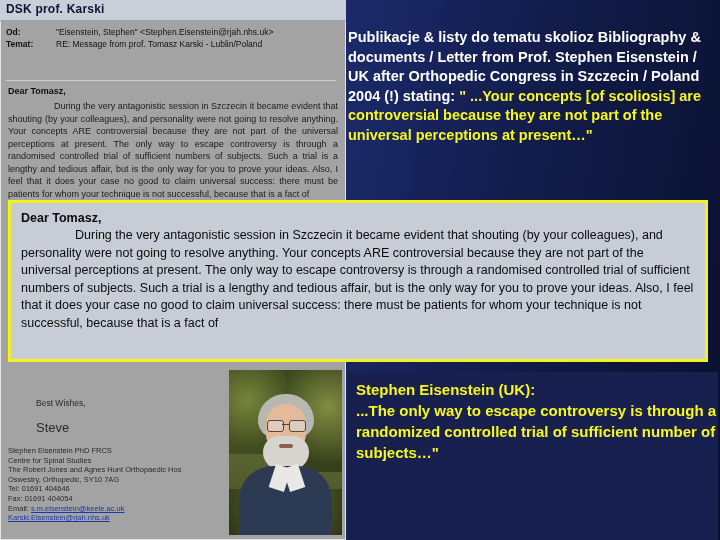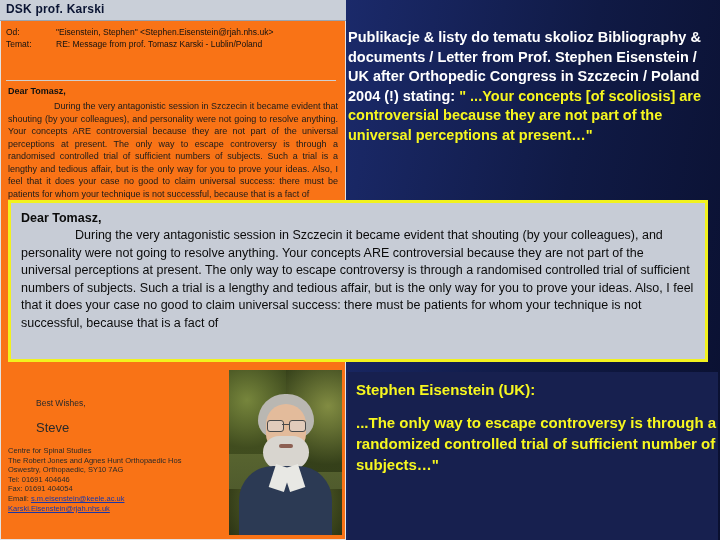--- a/index.html
+++ b/index.html
@@ -33,21 +33,21 @@
     left: 0; top: 368px;
     width: 340px; height: 172px;
     background: #eceff1;
   }
 
   
   .doc {
     position: absolute;
     left: 0; top: 0;
     width: 346px; height: 540px;
-    background: #f97316;
+    background: #a3a3a3;
     box-shadow: inset 0 0 0 1px #e3e3e3;
   }
   .doc-titlebar {
     position: absolute;
     left: 0; top: 0;
     width: 346px; height: 20px;
     background: #c9cfd8;
     border-bottom: 1px solid #9aa3ae;
   }
   .doc-title {
@@ -66,21 +66,21 @@
     color: #111;
     border-collapse: collapse;
   }
   .hdr-table td {
     padding: 1px 2px 1px 0;
     vertical-align: top;
     white-space: nowrap;
   }
   .hdr-table td.k {
     width: 48px;
-    font-weight: normal;
+    font-weight: bold;
   }
   .doc-sep {
     position: absolute;
     left: 6px; top: 80px;
     width: 330px;
     height: 1px;
     background: #cfcfcf;
   }
   .doc-greet {
     position: absolute;
@@ -239,21 +239,21 @@
     padding: 8px 0 0 8px;
     box-sizing: border-box;
   }
   .caption-bottom .who {
     font-size: 15px;
     font-weight: bold;
     color: #f7f71f;
     line-height: 19px;
   }
   .caption-bottom .quote {
-    margin-top: 13px;
+    margin-top: 1px;
     font-size: 15px;
     font-weight: bold;
     color: #f7f71f;
     line-height: 21px;
   }
 </style>
 </head>
 <body>
 
 <div id="slide">
@@ -284,23 +284,24 @@
 
     <div class="doc-greet">Dear Tomasz,</div>
     <div class="doc-body">
       <span class="doc-indent"></span><span>During the very antagonistic session in Szczecin it became evident that shouting (by your colleagues), and personality were not going to resolve anything.  Your concepts ARE controversial because they are not part of the universal perceptions at present.  The only way to escape controversy is through a randomised controlled trial of sufficient numbers of subjects.  Such a trial is a lengthy and tedious affair, but is the only way for you to prove your ideas.  Also, I feel that it does your case no good to claim universal success: there must be patients for whom your technique is not successful, because that is a fact of</span>
     </div>
 
     <div class="doc-best">Best Wishes,</div>
     <div class="doc-steve">Steve</div>
 
     <div class="doc-sig">
+      <div>Stephen Eisenstein PhD FRCS</div>
       <div>Centre for Spinal Studies</div>
       <div>The Robert Jones and Agnes Hunt Orthopaedic Hos</div>
-      <div>Oswestry, Orthopaedic, SY10 7AG</div>
+      <div>Oswestry, Orthopedic, SY10 7AG</div>
       <div>Tel: 01691 404646</div>
       <div>Fax: 01691 404054</div>
       <div>
         <span>Email:</span>
         <span class="mail">s.m.eisenstein@keele.ac.uk</span>
       </div>
       <div>
         <span class="mail">Karski.Eisenstein@rjah.nhs.uk</span>
       </div>
     </div>

